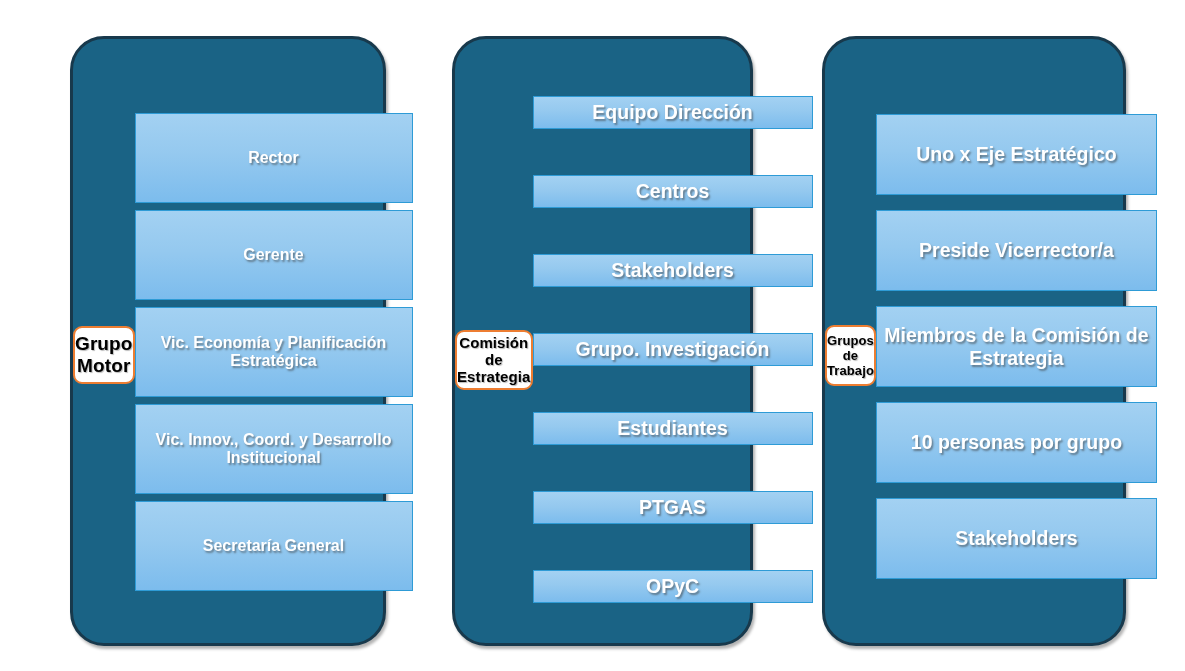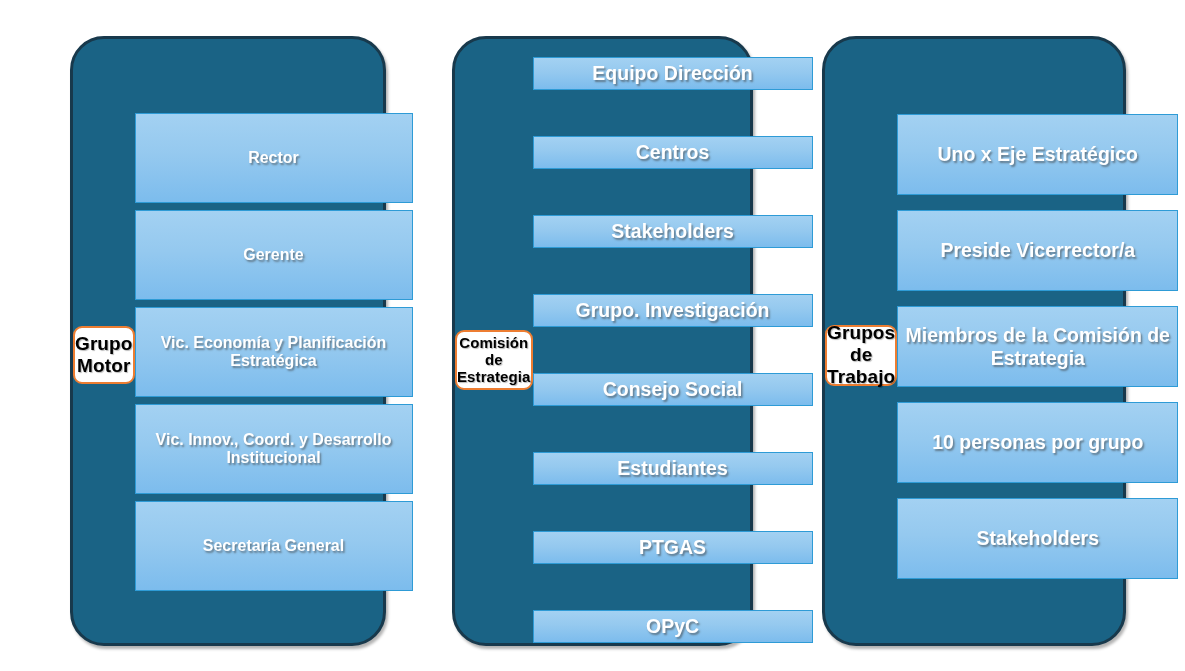--- a/index.html
+++ b/index.html
@@ -51,21 +51,21 @@
     font-weight: bold;
     text-align: center;
     display: flex;
     align-items: center;
     justify-content: center;
     text-shadow: 1px 1px 1px rgba(0,0,0,0.28);
     letter-spacing: 0.1px;
   }
   .panel-1 .panel-header { width: 278px; height: 58px; margin-top: 28px; font-size: 19px; }
   .panel-2 .panel-header { width: 280px; height: 60px; margin-top: 37px; font-size: 15px; }
-  .panel-3 .panel-header { width: 281px; height: 61px; margin-top: 28px; font-size: 19px; }
+  .panel-3 .panel-header { width: 281px; height: 61px; margin-top: 28px; font-size: 13px; }
 
   
   .items {
     display: flex;
     flex-direction: column;
     align-items: center;
     width: 100%;
   }
   .panel-1 .items { margin-top: 22px; }
   .panel-2 .items { margin-top: 21px; }
@@ -129,21 +129,20 @@
     </div>
   </div>
 
   <div class="panel panel-2">
     <div class="panel-header">Comisión de Estrategia</div>
     <div class="items">
       <div class="item">Equipo Dirección</div>
       <div class="item">Centros</div>
       <div class="item">Stakeholders</div>
       <div class="item">Grupo. Investigación</div>
-      <div class="item">Consejo Social</div>
       <div class="item">Estudiantes</div>
       <div class="item">PTGAS</div>
       <div class="item">OPyC</div>
     </div>
   </div>
 
   <div class="panel panel-3">
     <div class="panel-header">Grupos de Trabajo</div>
     <div class="items">
       <div class="item">Uno x Eje Estratégico</div>

